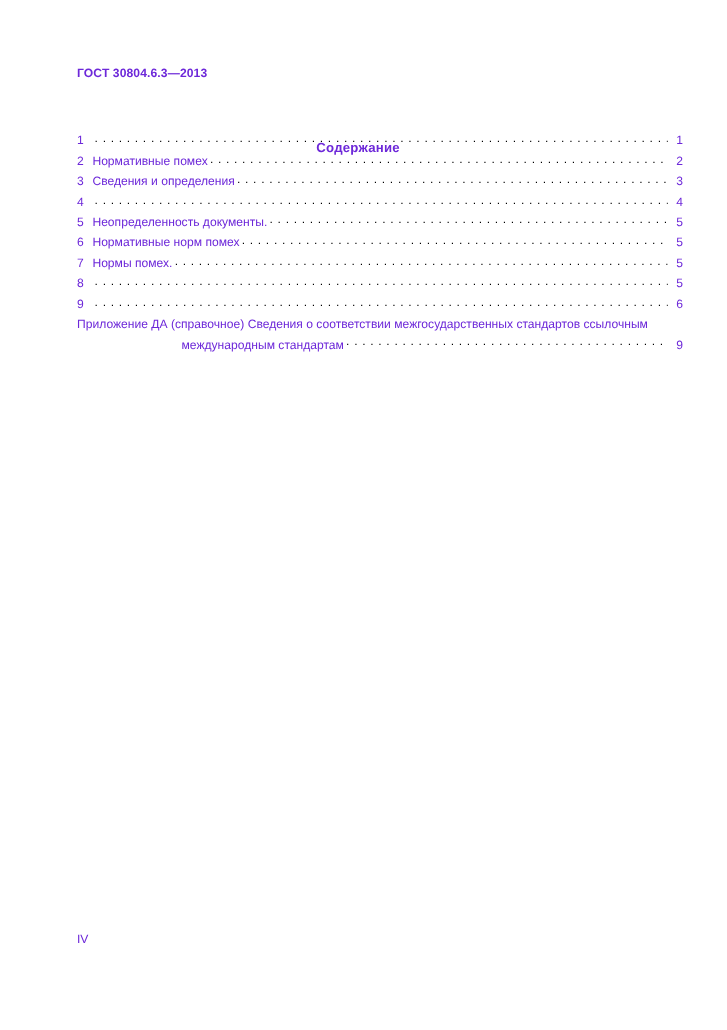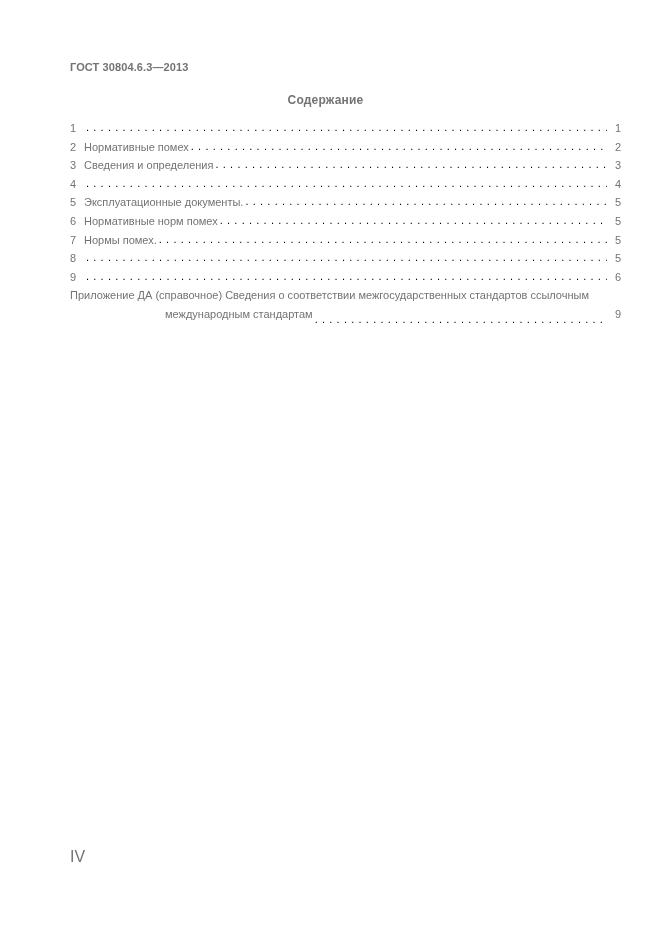--- a/index.html
+++ b/index.html
@@ -6,21 +6,21 @@
     margin: 0;
     padding: 0;
     background: #ffffff;
   }
   .page {
     position: relative;
     width: 661px;
     height: 936px;
     background: #ffffff;
     font-family: "Liberation Sans", sans-serif;
-    color: #737373;
+    color: #6d28d9;
     overflow: hidden;
   }
 
   
   .doc-header {
     position: absolute;
     left: 70px;
     top: 61px;
     font-size: 11px;
     font-weight: bold;
@@ -36,20 +36,21 @@
     top: 93px;
     text-align: center;
     font-size: 12px;
     font-weight: bold;
     letter-spacing: 0.2px;
   }
   .contents-title-inner {
     
     display: inline-block;
     margin-left: -10px;
+    margin-top: 34px;
   }
 
   
   .toc {
     position: absolute;
     left: 70px;
     top: 119px;
     width: 551px;
     font-size: 11px;
   }
@@ -103,33 +104,33 @@
   .toc-entry-appendix {
     display: block;
     line-height: 18.6px;
     white-space: nowrap;
   }
   .appendix-line1 {
     display: block;
   }
   .appendix-line2 {
     display: flex;
-    align-items: flex-end;
+    align-items: flex-start;
     padding-left: 95px;
   }
   .appendix-label2 {
     flex: 0 0 auto;
   }
 
   
   .folio {
     position: absolute;
     left: 70px;
     top: 848px;
-    font-size: 16px;
+    font-size: 11px;
   }
 </style>
 </head>
 <body>
 
 <div class="page">
 
   <div class="doc-header">ГОСТ 30804.6.3—2013</div>
 
   <div class="contents-title">
@@ -159,21 +160,21 @@
     </div>
 
     <div class="toc-entry">
       <span class="toc-num">4</span>
       <span class="leader"></span>
       <span class="toc-page">4</span>
     </div>
 
     <div class="toc-entry">
       <span class="toc-num">5</span>
-      <span class="toc-label">Эксплуатационные документы.</span>
+      <span class="toc-label">Неопределенность документы.</span>
       <span class="leader"></span>
       <span class="toc-page">5</span>
     </div>
 
     <div class="toc-entry">
       <span class="toc-num">6</span>
       <span class="toc-label">Нормативные норм помех</span>
       <span class="leader"></span>
       <span class="toc-page">5</span>
     </div>

